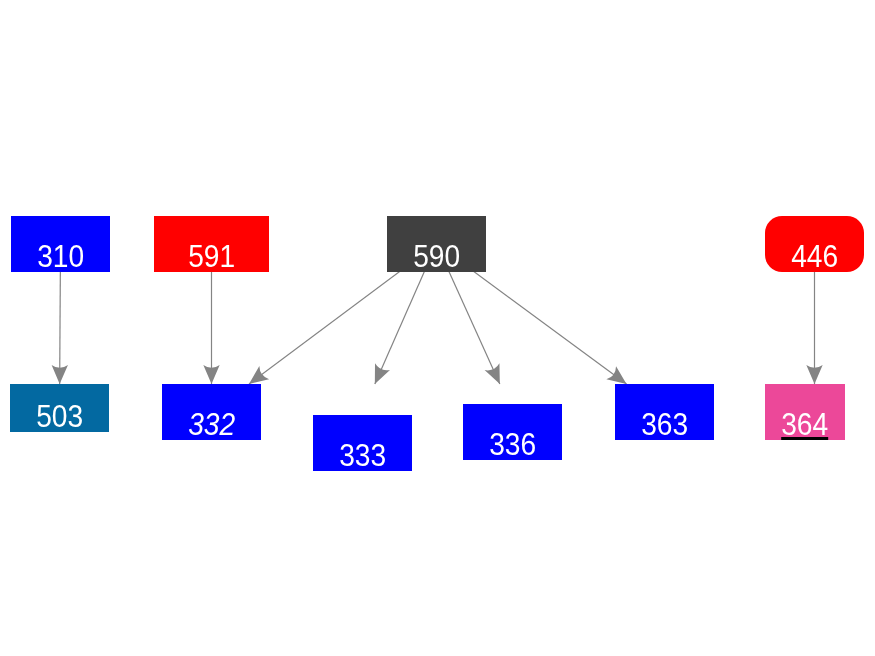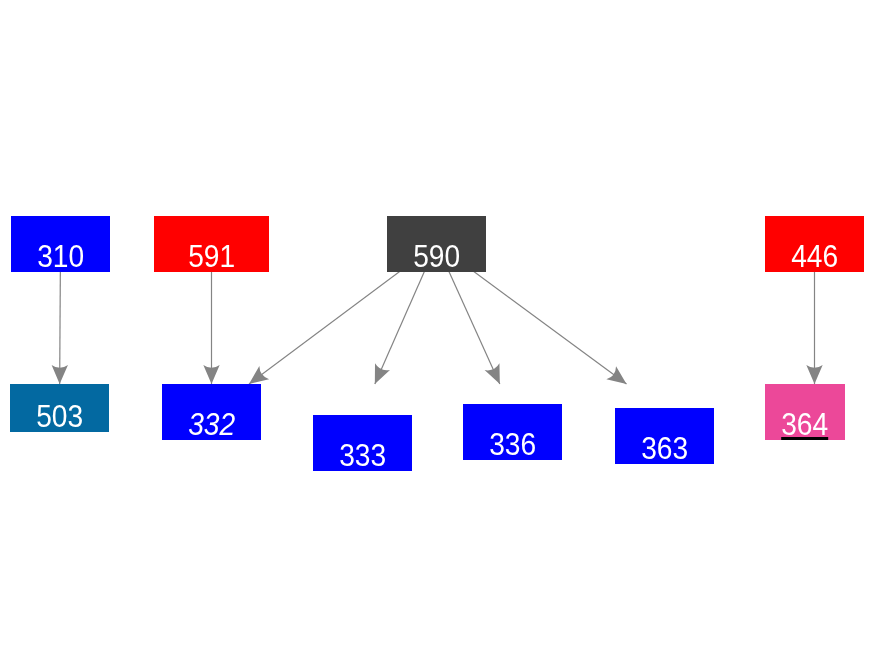--- a/index.html
+++ b/index.html
@@ -54,35 +54,35 @@
   <div id="nodes-layer">
       <div class="graph-node" style="left: 11px; top: 216px; width: 99px; height: 56px; background: rgb(0, 0, 255);">
         <span class="node-label" style="color: rgb(255, 255, 255);">310</span>
       </div>
       <div class="graph-node" style="left: 154px; top: 216px; width: 115px; height: 56px; background: rgb(255, 0, 0);">
         <span class="node-label" style="color: rgb(255, 255, 255);">591</span>
       </div>
       <div class="graph-node" style="left: 387px; top: 216px; width: 99px; height: 56px; background: #404040;">
         <span class="node-label" style="color: rgb(255, 255, 255);">590</span>
       </div>
-      <div class="graph-node" style="left: 765px; top: 216px; width: 99px; height: 56px; background: rgb(255, 0, 0);">
+      <div class="graph-node" style="left: 765px; top: 216px; width: 99px; height: 56px; background: rgb(255, 0, 0); border-radius: 17px;">
         <span class="node-label" style="color: rgb(255, 255, 255);">446</span>
       </div>
       <div class="graph-node" style="left: 10px; top: 384px; width: 99px; height: 48px; background: #0369a1;">
         <span class="node-label" style="color: rgb(255, 255, 255);">503</span>
       </div>
       <div class="graph-node" style="left: 162px; top: 384px; width: 99px; height: 56px; background: rgb(0, 0, 255); font-style: italic;">
         <span class="node-label" style="color: rgb(255, 255, 255);">332</span>
       </div>
       <div class="graph-node" style="left: 313px; top: 384px; width: 99px; height: 56px; background: rgb(0, 0, 255); margin-top: 31px;">
         <span class="node-label" style="color: rgb(255, 255, 255);">333</span>
       </div>
       <div class="graph-node" style="left: 463px; top: 404px; width: 99px; height: 56px; background: rgb(0, 0, 255);">
         <span class="node-label" style="color: rgb(255, 255, 255);">336</span>
       </div>
-      <div class="graph-node" style="left: 615px; top: 384px; width: 99px; height: 56px; background: rgb(0, 0, 255); margin-top: 24px;">
+      <div class="graph-node" style="left: 615px; top: 384px; width: 99px; height: 56px; background: rgb(0, 0, 255);">
         <span class="node-label" style="color: rgb(255, 255, 255);">363</span>
       </div>
       <div class="graph-node" style="left: 765px; top: 384px; width: 80px; height: 56px; background: #ec4899; text-decoration: underline;">
         <span class="node-label" style="color: rgb(255, 255, 255);">364</span>
       </div>
     </div>
 </div>
 
 </body></html>

